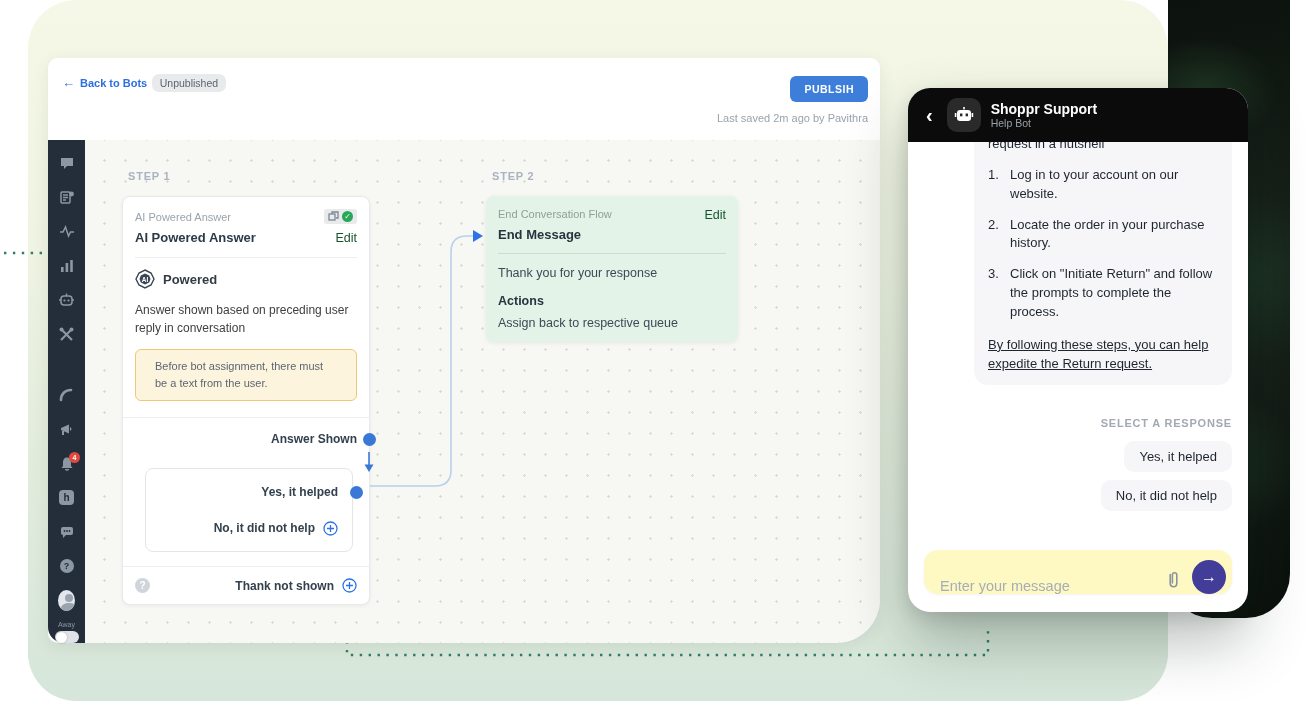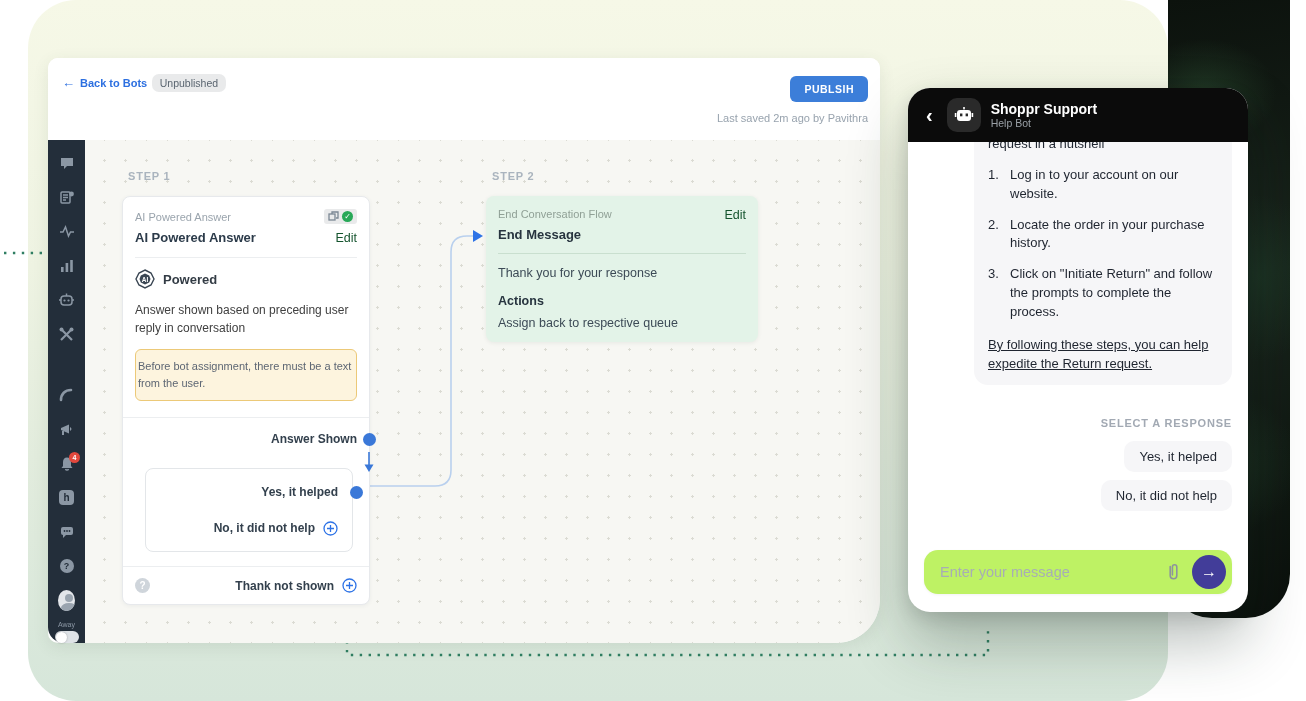--- a/index.html
+++ b/index.html
@@ -67,36 +67,36 @@
   .c1-type-row { display:flex; justify-content:space-between; align-items:center; }
   .c1-type { font-size:11px; color:#9aa4ad; }
   .c1-badge { background:#e9eaeb; border-radius:3px; padding:2px 4px; display:flex; align-items:center; gap:3px; }
   .check-circ { width:11px; height:11px; border-radius:50%; background:#27a857; color:#fff; font-size:8px; display:flex; align-items:center; justify-content:center; }
   .c1-title-row { display:flex; justify-content:space-between; align-items:center; margin-top:6px; padding-bottom:12px; border-bottom:1px solid #eceef0; }
   .c1-title { font-size:13px; font-weight:bold; color:#2b3a49; }
   .edit-link { font-size:12.5px; font-weight:normal; color:#14532d; cursor:pointer; }
   .powered-row { display:flex; align-items:center; gap:8px; padding:11px 12px 0 12px; }
   .powered-text { font-size:13px; font-weight:bold; color:#333c45; }
   .c1-desc { padding:12px 12px 0 12px; font-size:12px; line-height:1.5; color:#404040; }
-  .warn-box { margin:12px 12px 0 12px; background:#fdf4de; border:1px solid #ecc978; border-radius:6px; padding:8px 2px;
+  .warn-box { margin:12px 12px 0 12px; background:#fdf4de; border:1px solid #ecc978; border-radius:6px; padding:8px 19px;
     font-size:11px; line-height:1.55; color:#5d6673; }
   .answers { border-top:1px solid #eceef0; margin-top:16px; padding:8px 12px 0 12px; }
   .row-ashown { position:relative; height:26px; display:flex; align-items:center; justify-content:flex-end; }
   .ans-text { font-size:12px; font-weight:bold; color:#33404d; }
   .port-dot { position:absolute; right:-19px; top:50%; margin-top:-6.5px; width:13px; height:13px; border-radius:50%; background:#3a78d8; }
   .mini-arrow { position:absolute; right:-17px; top:26px; }
   .inner-box { margin:16px 4px 0 10px; border:1px solid #e3e6e9; border-radius:8px; padding:13px 14px; }
   .row-yes { position:relative; display:flex; align-items:center; justify-content:flex-end; height:20px; }
   .row-yes .port-dot { right:-25px; }
   .row-no { display:flex; align-items:center; justify-content:flex-end; gap:8px; height:20px; margin-top:16px; }
   .c1-bottom { border-top:1px solid #eceef0; margin-top:14px; padding:11px 12px; display:flex; align-items:center; justify-content:space-between; }
   .q-circ { width:15px; height:15px; border-radius:50%; background:#cfd5db; color:#fff; font-size:10px; font-weight:bold; display:flex; align-items:center; justify-content:center; }
   .c1-bottom-right { display:flex; align-items:center; gap:8px; }
 
-  .card2 { position:absolute; left:401px; top:56px; width:272px; background:#e3f3e8; border-radius:8px; padding:12px;
+  .card2 { position:absolute; left:401px; top:56px; width:252px; background:#e3f3e8; border-radius:8px; padding:12px;
     box-shadow:0 1px 4px rgba(40,60,50,.08); }
   .c2-type-row { display:flex; justify-content:space-between; align-items:flex-start; }
   .c2-type { font-size:11px; color:#90a096; }
   .c2-title { font-size:13px; font-weight:bold; color:#27343f; margin-top:5px; padding-bottom:11px; border-bottom:1px solid #c9dfcf; }
   .c2-msg { font-size:12.5px; color:#3c4a56; margin-top:12px; }
   .c2-actions-label { font-size:12.5px; font-weight:bold; color:#27343f; margin-top:14px; }
   .c2-action { font-size:12.5px; color:#3c4a56; margin-top:8px; }
 
   
   .chat { position:absolute; left:908px; top:88px; width:340px; height:524px; background:#fff; border-radius:22px; overflow:hidden;
@@ -113,22 +113,22 @@
   .step-item { display:flex; margin-top:12px; }
   .step-num { flex:0 0 22px; }
   .closing { margin-top:14px;text-decoration:underline; }
   .msg-row2 { display:flex; align-items:flex-start; gap:14px; margin-top:14px; }
   .bubble2 { flex:1; background:#f6f6f8; border-radius:14px; padding:10px 14px; font-size:13px; color:#1f2530;
     display:flex; align-items:center; justify-content:space-between; cursor:pointer; }
   .chev-fwd { color:#4a4f57; font-size:15px; font-weight:bold; }
   .select-label { margin-top:32px; text-align:right; font-size:11px; font-weight:bold; letter-spacing:.8px; color:#a2a9b3; }
   .pill-col { display:flex; flex-direction:column; align-items:flex-end; gap:8px; margin-top:12px; }
   .resp-pill { background:#f6f6f8; border-radius:10px; padding:8px 15px; font-size:13px; color:#1f2530; cursor:pointer; }
-  .chat-input-bar { position:absolute; left:16px; right:16px; bottom:18px; height:44px; background:#bef264; border-radius:14px;
-    display:flex; align-items:center; padding:0 6px 0 16px; box-shadow:0 1px 3px rgba(0,0,0,.05); }
+  .chat-input-bar { position:absolute; left:16px; right:16px; bottom:18px; height:44px; background:#fef9c3; border-radius:14px;
+    display:flex; align-items:flex-end; padding:0 6px 0 16px; box-shadow:0 1px 3px rgba(0,0,0,.05); }
   .chat-input { flex:1; border:none; background:transparent; outline:none; font-family:inherit; font-size:14.5px; color:#333; }
   .chat-input::placeholder { color:#a7adb5; }
   .clip-btn { background:none; border:none; cursor:pointer; padding:4px; display:flex; }
   .send-btn { width:34px; height:34px; margin-left:6px; border-radius:50%; background:#423d99; border:none; color:#fff; font-size:16px;
     display:flex; align-items:center; justify-content:center; cursor:pointer; }
 </style>
 </head>
 <body>
 
 <div class="stage">

